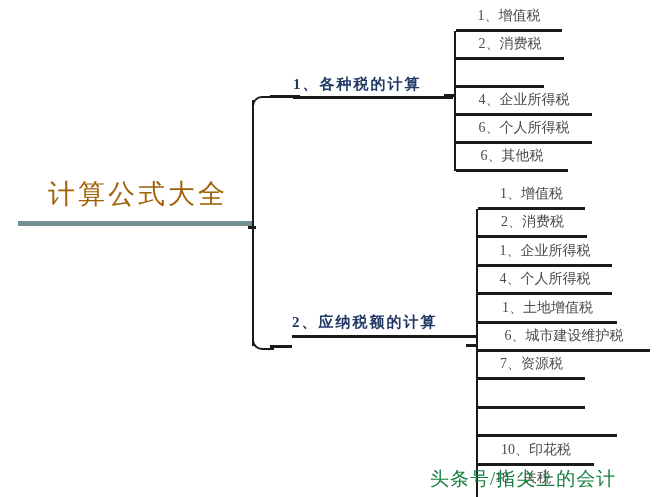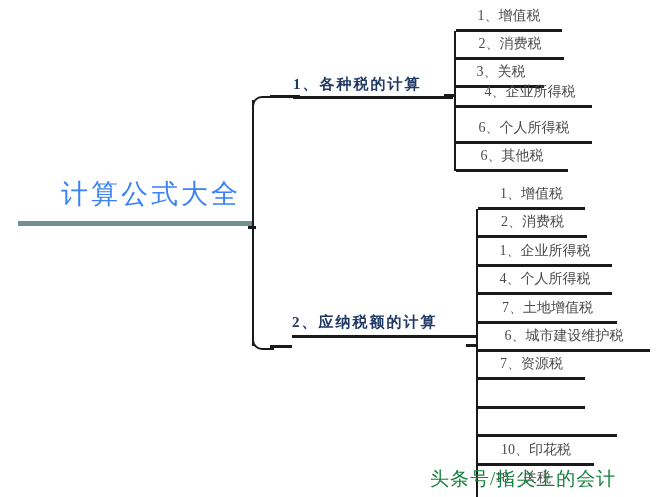--- a/index.html
+++ b/index.html
@@ -22,25 +22,25 @@
     left: 18px;
     top: 176px;
     width: 236px;
     height: 56px;
   }
   #root-title {
     position: absolute;
     left: 30px;
     top: 0px;
     width: 206px;
-    text-align: center;
+    text-align: left;
     font-size: 27px;
     line-height: 36px;
     letter-spacing: 3px;
-    color: #3b82f6;
+    color: #a16207;
     white-space: nowrap;
     font-family: "Liberation Serif", "DejaVu Serif", serif;
   }
   #root-underline {
     position: absolute;
     left: 0px;
     top: 45px;
     width: 236px;
     height: 5px;
     background: #748f90;
@@ -205,24 +205,23 @@
   <div id="leaf-group-1">
       <div class="leaf" style="left: 456px; top: 4px; width: 106px;">
         <div class="leaf-text">1、增值税</div>
         <div class="leaf-underline" style="width: 106px;"></div>
       </div>
       <div class="leaf" style="left: 456px; top: 32px; width: 108px;">
         <div class="leaf-text">2、消费税</div>
         <div class="leaf-underline" style="width: 108px;"></div>
       </div>
       <div class="leaf" style="left: 456px; top: 60px; width: 90px;">
-        <div class="leaf-text">3、关税</div>
         <div class="leaf-underline" style="width: 88px;"></div>
       </div>
-      <div class="leaf" style="left: 456px; top: 80px; width: 136px; padding-left: 12px;">
+      <div class="leaf" style="left: 456px; top: 88px; width: 136px;">
         <div class="leaf-text">4、企业所得税</div>
         <div class="leaf-underline" style="width: 136px;"></div>
       </div>
       <div class="leaf" style="left: 456px; top: 116px; width: 136px;">
         <div class="leaf-text">6、个人所得税</div>
         <div class="leaf-underline" style="width: 136px;"></div>
       </div>
       <div class="leaf" style="left: 456px; top: 144px; width: 112px;">
         <div class="leaf-text">6、其他税</div>
         <div class="leaf-underline" style="width: 112px;"></div>
@@ -239,21 +238,21 @@
       </div>
       <div class="leaf" style="left: 478px; top: 238.8px; width: 134px;">
         <div class="leaf-text">1、企业所得税</div>
         <div class="leaf-underline" style="width: 134px;"></div>
       </div>
       <div class="leaf" style="left: 478px; top: 267.2px; width: 134px;">
         <div class="leaf-text">4、个人所得税</div>
         <div class="leaf-underline" style="width: 134px;"></div>
       </div>
       <div class="leaf" style="left: 478px; top: 295.6px; width: 139px;">
-        <div class="leaf-text">7、土地增值税</div>
+        <div class="leaf-text">1、土地增值税</div>
         <div class="leaf-underline" style="width: 139px;"></div>
       </div>
       <div class="leaf" style="left: 478px; top: 324px; width: 172px;">
         <div class="leaf-text">6、城市建设维护税</div>
         <div class="leaf-underline" style="width: 172px;"></div>
       </div>
       <div class="leaf" style="left: 478px; top: 352.4px; width: 107px;">
         <div class="leaf-text">7、资源税</div>
         <div class="leaf-underline" style="width: 107px;"></div>
       </div>

